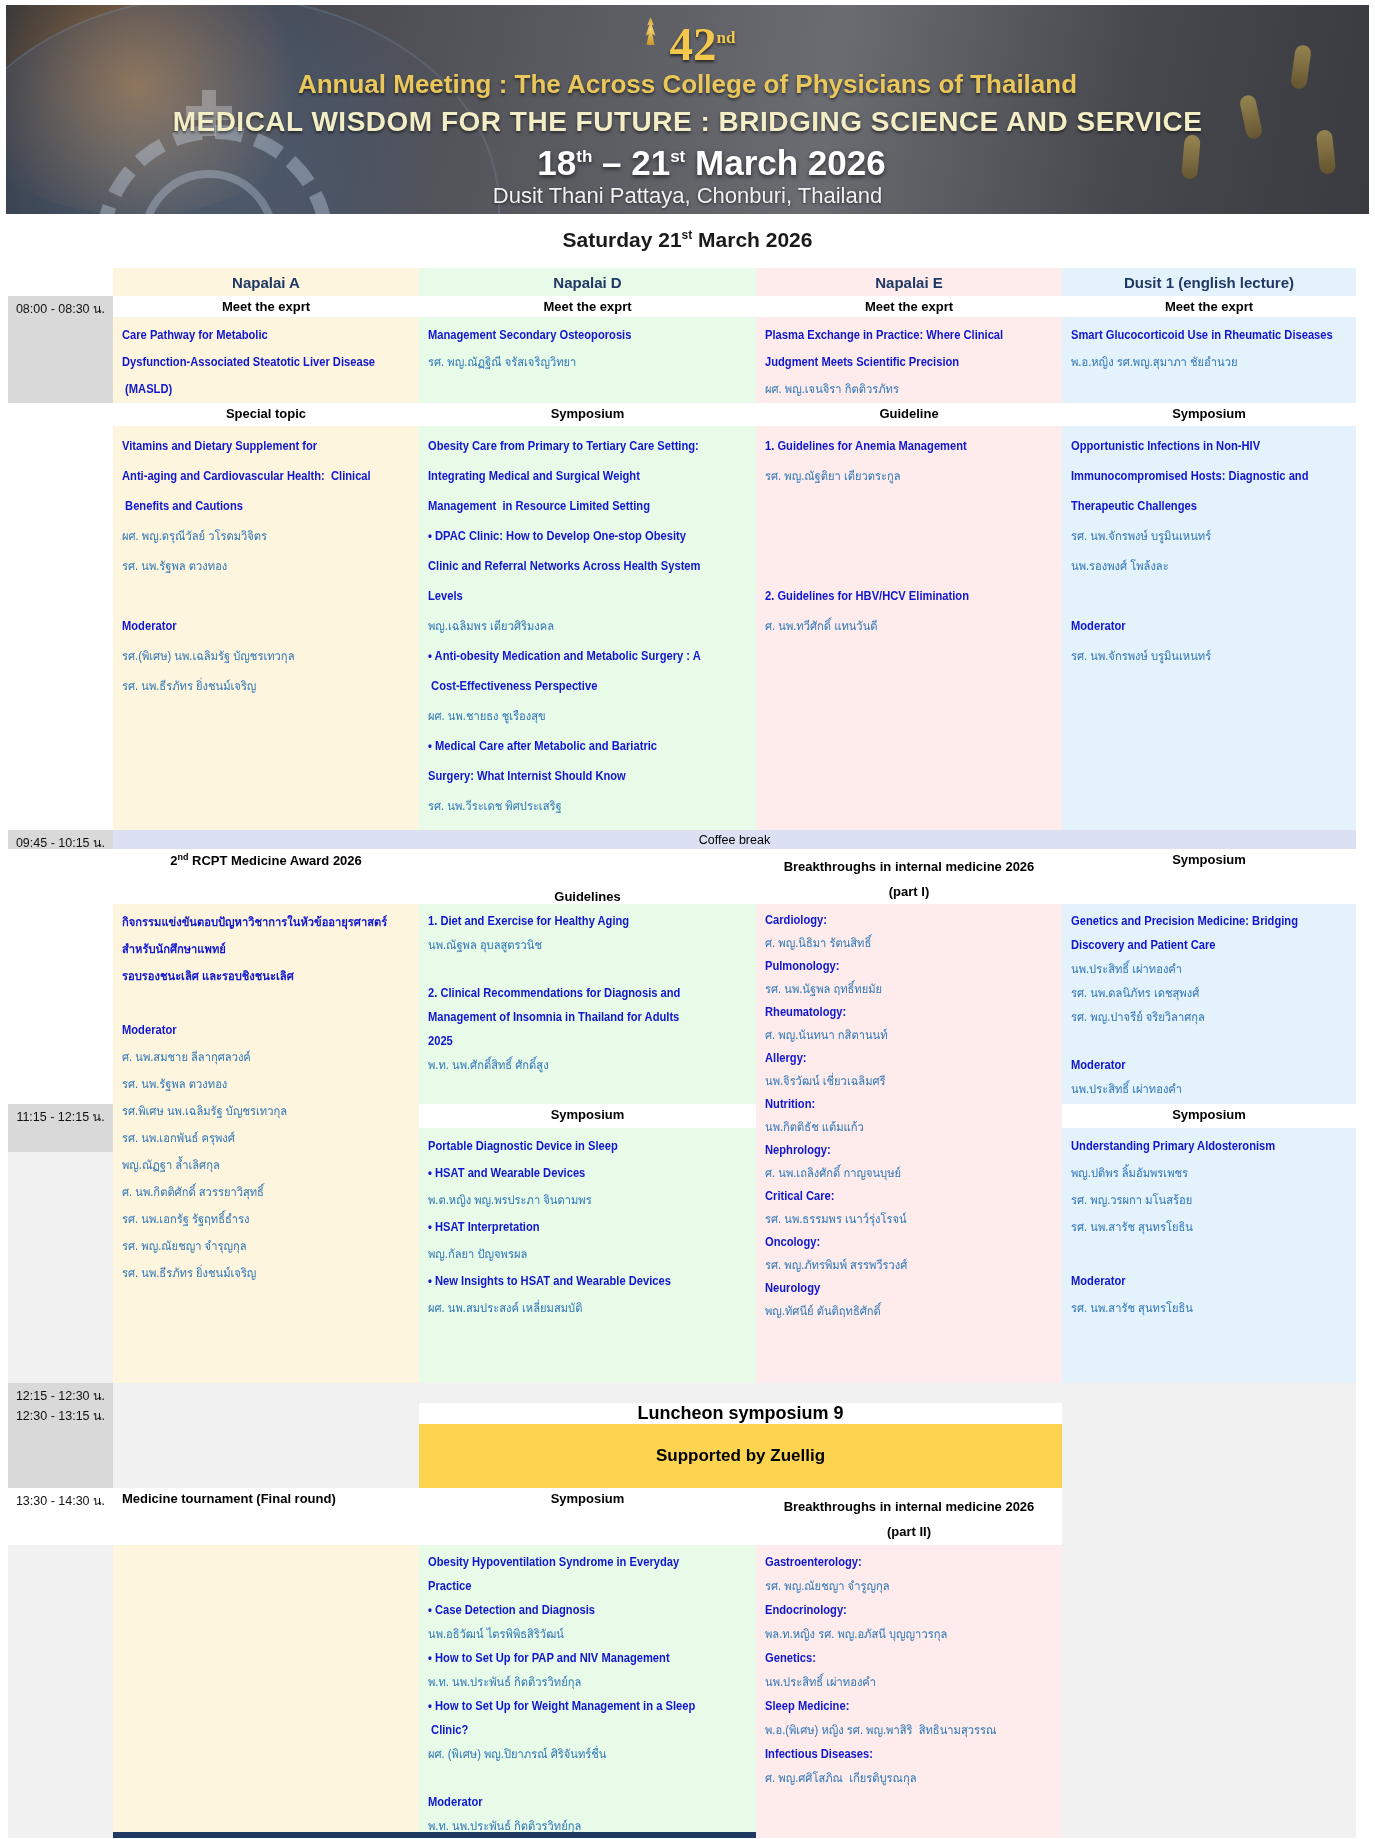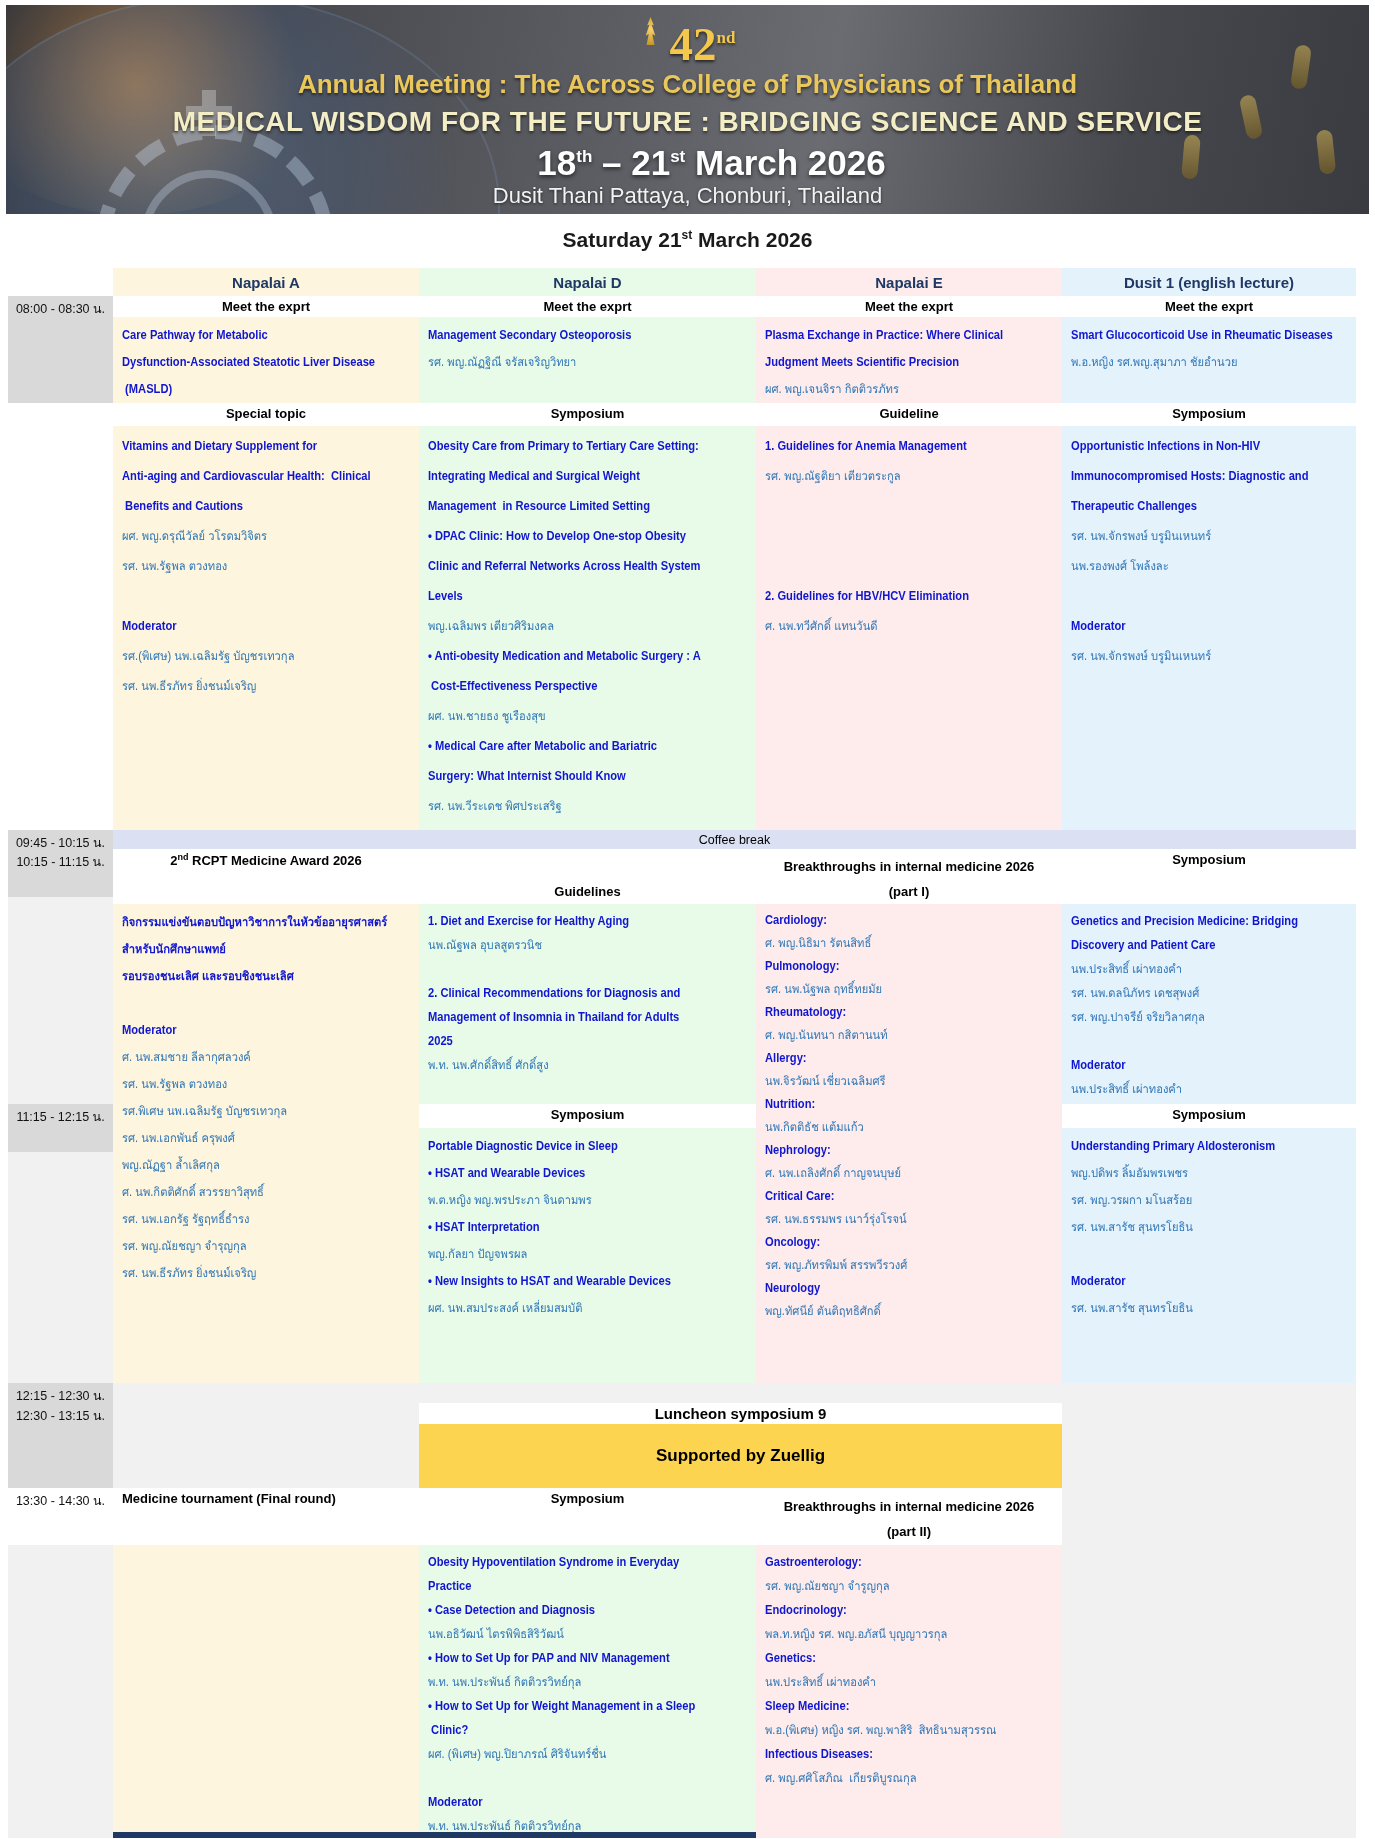--- a/index.html
+++ b/index.html
@@ -63,31 +63,31 @@
   .gE{background:var(--pink);}  .gU{background:var(--lblue);}
   .gray{background:var(--gray_light);}
   .tl{background:var(--gray_dark);text-align:center;font-size:12.5px;padding-top:3px;color:#111;white-space:nowrap;}
   .tl.g197{background:linear-gradient(var(--gray_dark) 0 197px,var(--gray_light) 197px);}
   .tl.g48{background:linear-gradient(var(--gray_dark) 0 48px,var(--gray_light) 48px);}
   .tl.wtop{background:linear-gradient(#ffffff 0 57px,var(--gray_light) 57px);}
   .band{background:#ffffff;font-weight:bold;font-size:13px;display:flex;
     align-items:flex-start;justify-content:center;padding-top:3px;}
   .band sup{font-size:9px;vertical-align:super;}
   .band.two{flex-direction:column;align-items:center;line-height:25px;padding-top:4px;}
-  .band.bottom{align-items:flex-end;padding-bottom:5px;}
+  .band.bottom{align-items:flex-end;}
   .band.left{justify-content:flex-start;padding-left:9px;}
   .cell{padding:5px 5px 0 9px;overflow:hidden;line-height:27px;}
   .cell.lh30{line-height:30px;} .cell.lh24{line-height:24px;} .cell.lh23{line-height:23px;}
   .ln{white-space:pre;transform:scaleX(.93);transform-origin:0 50%;}
   .ln.t{color:var(--title_blue);font-weight:bold;}
   .ln.s{color:var(--speaker_blue);}
   .coffee{background:var(--lavender);display:flex;align-items:center;justify-content:center;
     font-size:12.5px;color:#000;}
   .lunch-band{background:#ffffff;display:flex;align-items:center;justify-content:center;
-    font-size:15px;font-weight:bold;}
+    font-size:18px;font-weight:bold;}
   .lunch-yellow{background:var(--yellow);display:flex;align-items:center;justify-content:center;
     font-size:17px;font-weight:bold;}
   .navybar{position:absolute;left:113px;top:1832px;width:643px;height:6px;background:var(--navy);}
 </style>
 </head>
 <body>
 
 <div class="banner">
   <div class="glow"></div>
   <div class="globe"></div>
@@ -119,21 +119,20 @@
 <div class="sched">
 
   <div style="grid-column:1;grid-row:1;background:#fff"></div>
   <div class="thead gA" style="grid-column:2;grid-row:1">Napalai A</div>
   <div class="thead gD" style="grid-column:3;grid-row:1">Napalai D</div>
   <div class="thead gE" style="grid-column:4;grid-row:1">Napalai E</div>
   <div class="thead gU" style="grid-column:5;grid-row:1">Dusit 1 (english lecture)</div>
 
   <div class="tl" style="grid-column:1;grid-row:2/4">08:00 - 08:30 น.</div>
   <div class="tl" style="grid-column:1;grid-row:6/7">09:45 - 10:15 น.</div>
-  <div class="tl g48" style="grid-column:1;grid-row:7/9">10:15 - 11:15 น.</div>
   <div class="tl g48" style="grid-column:1;grid-row:9/11">11:15 - 12:15 น.</div>
   <div class="tl" style="grid-column:1;grid-row:11/12">12:15 - 12:30 น.</div>
   <div class="tl" style="grid-column:1;grid-row:12/14">12:30 - 13:15 น.</div>
   <div class="tl wtop" style="grid-column:1;grid-row:14/16">13:30 - 14:30 น.</div>
 
   <div class="band" style="grid-column:2;grid-row:2">Meet the exprt</div>
   <div class="band" style="grid-column:3;grid-row:2">Meet the exprt</div>
   <div class="band" style="grid-column:4;grid-row:2">Meet the exprt</div>
   <div class="band" style="grid-column:5;grid-row:2">Meet the exprt</div>
   <div class="cell gA" style="grid-column:2;grid-row:3">

